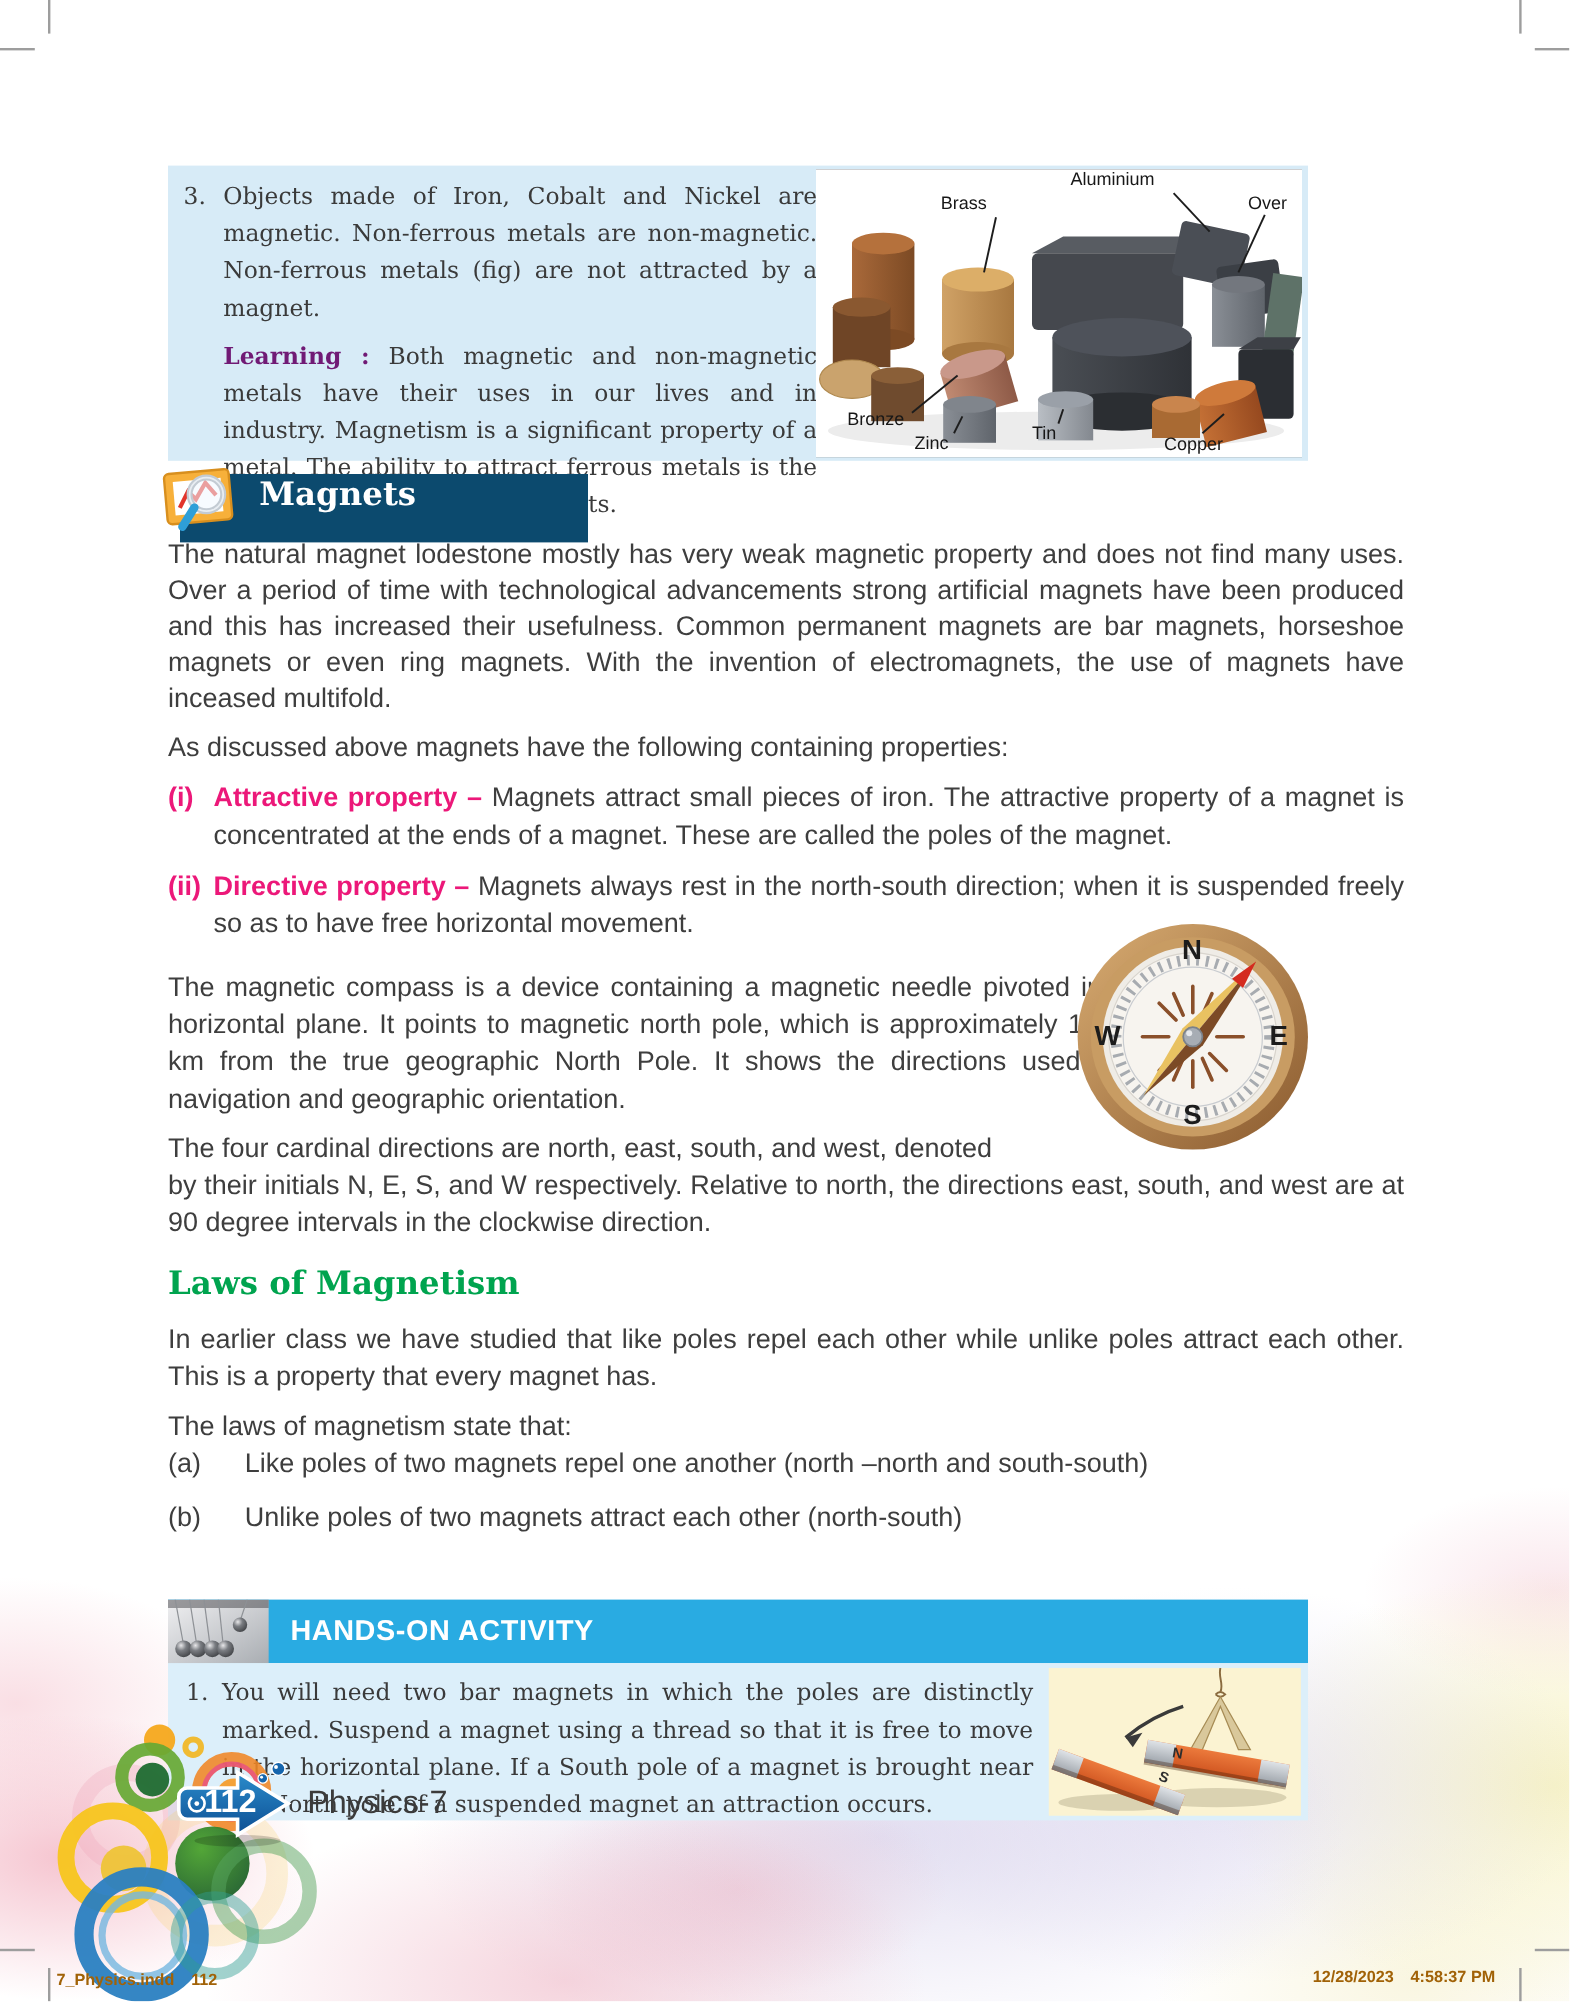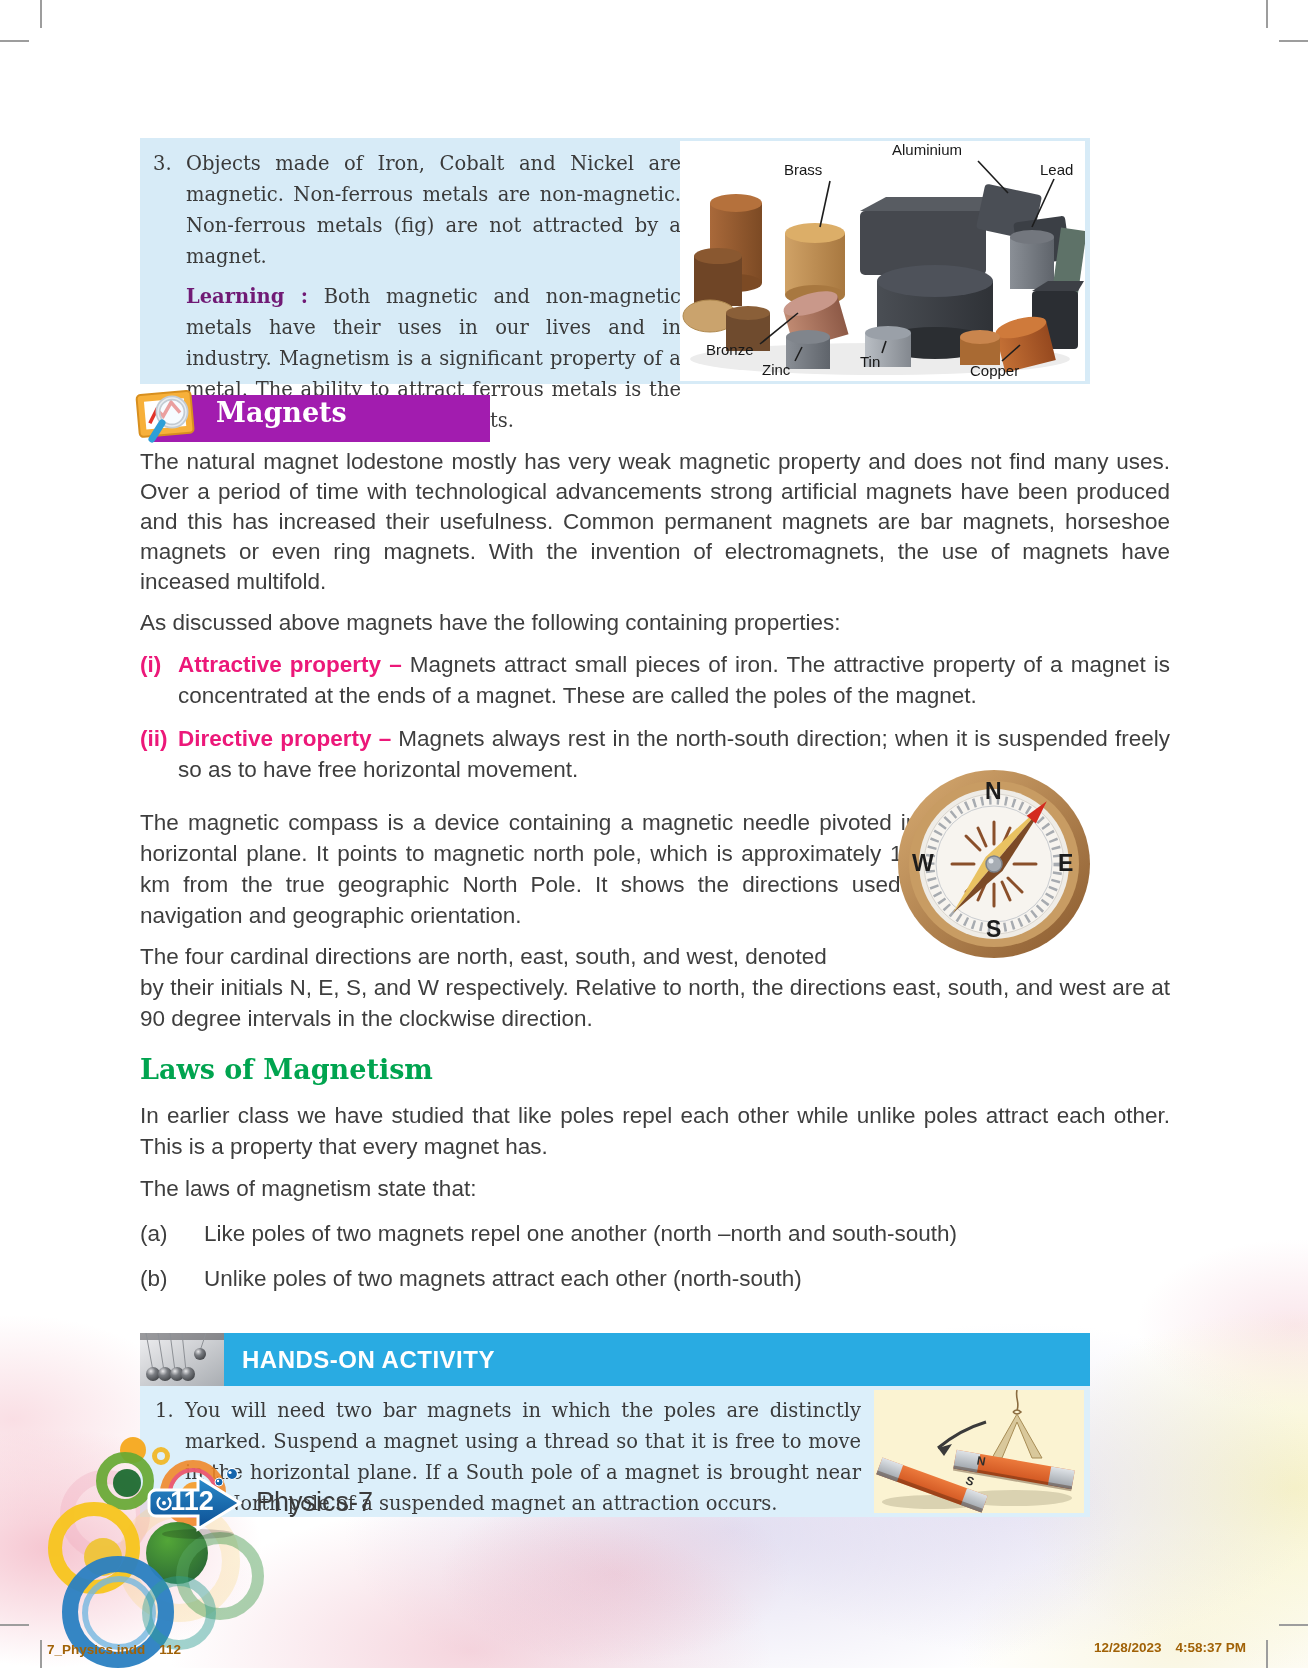--- a/index.html
+++ b/index.html
@@ -24,21 +24,21 @@
   .infobox-text{position:absolute;left:13px;top:10px;width:528px;
     font-family:"DejaVu Serif",serif;font-size:19.5px;line-height:31px;color:#3a3a3a;text-align:justify;}
   .infobox-text .hang{position:relative;padding-left:33px;margin:0 0 9px;}
   .infobox-text .hang .num{position:absolute;left:0;top:0;}
   .blue-b{color:#701a75;font-weight:bold;}
   .blue-bi{color:#29abe2;font-weight:bold;font-style:italic;}
   .metals-fig{position:absolute;left:540px;top:3px;width:405px;height:240px;background:#737373;}
   .metals-fig svg{position:absolute;left:0;top:0;}
   .fig-label{position:absolute;font-size:15px;color:#171717;white-space:nowrap;}
   
-  .magnets-band{position:absolute;left:150px;top:395px;width:340px;height:47px;background:#a21caf;}
+  .magnets-band{position:absolute;left:150px;top:395px;width:340px;height:57px;background:#0c4a6e;}
   .magnets-band .lbl{position:absolute;left:66px;top:2px;font-family:"DejaVu Serif",serif;
     font-weight:bold;font-size:27px;color:#fff;}
   .magnets-icon{position:absolute;left:134px;top:383px;width:68px;height:62px;z-index:2;}
   
   .content{position:absolute;left:140px;top:447px;width:1030px;}
   .par{font-size:22.5px;line-height:30px;text-align:justify;margin:0 0 11px;}
   .par31{line-height:31px;}
   .prop{position:relative;padding-left:38px;margin:0 0 12px;font-size:22.5px;line-height:31px;text-align:justify;}
   .prop .num{position:absolute;left:0;top:0;color:#ec1879;font-weight:bold;}
   .pink-b{color:#ec1879;font-weight:bold;}
@@ -196,21 +196,21 @@
           <line x1="298" y1="20" x2="328" y2="52"></line>
           <line x1="374" y1="38" x2="352" y2="86"></line>
           <line x1="80" y1="203" x2="118" y2="172"></line>
           <line x1="115" y1="220" x2="122" y2="206"></line>
           <line x1="202" y1="212" x2="206" y2="200"></line>
           <line x1="322" y1="220" x2="340" y2="204"></line>
         </g>
       </svg>
       <span class="fig-label" style="left:212px;top:0px">Aluminium</span>
       <span class="fig-label" style="left:104px;top:20px">Brass</span>
-      <span class="fig-label" style="left:360px;top:20px">Lead</span>
+      <span class="fig-label" style="left:360px;top:20px">Over</span>
       <span class="fig-label" style="left:26px;top:200px">Bronze</span>
       <span class="fig-label" style="left:82px;top:220px">Zinc</span>
       <span class="fig-label" style="left:180px;top:212px">Tin</span>
       <span class="fig-label" style="left:290px;top:221px">Copper</span>
     </div>
   </div>
 
   <div class="magnets-band">
     <span class="lbl">Magnets</span>
   </div>
@@ -239,21 +239,21 @@
       <span class="num">(ii)</span>
       <span class="pink-b">Directive property –</span><span> Magnets always rest in the north-south direction; when it is suspended freely so as to have free horizontal movement.</span>
     </p>
 
     <p class="par par31 wrap-right" style="margin-bottom:10px">The magnetic compass is a device containing a magnetic needle pivoted in a horizontal plane. It points to magnetic north pole, which is approximately 1930 km from the true geographic North Pole. It shows the directions used for navigation and geographic orientation.</p>
     <p class="par par31 wrap-right" style="margin-bottom:0">The four cardinal directions are north, east, south, and west, denoted</p>
     <p class="par par31">by their initials N, E, S, and W respectively. Relative to north, the directions east, south, and west are at 90 degree intervals in the clockwise direction.</p>
 
     <h2 class="laws-title">Laws of Magnetism</h2>
     <p class="par par31">In earlier class we have studied that like poles repel each other while unlike poles attract each other. This is a property that every magnet has.</p>
-    <p class="par par31" style="margin-bottom:14px">The laws of magnetism state that:</p>
+    <p class="par par31" style="margin-bottom:0">The laws of magnetism state that:</p>
     <p class="law-item">
       <span class="num">(a)</span>
       <span>Like poles of two magnets repel one another (north –north and south-south)</span>
     </p>
     <p class="law-item">
       <span class="num">(b)</span>
       <span>Unlike poles of two magnets attract each other (north-south)</span>
     </p>
   </div>
 

